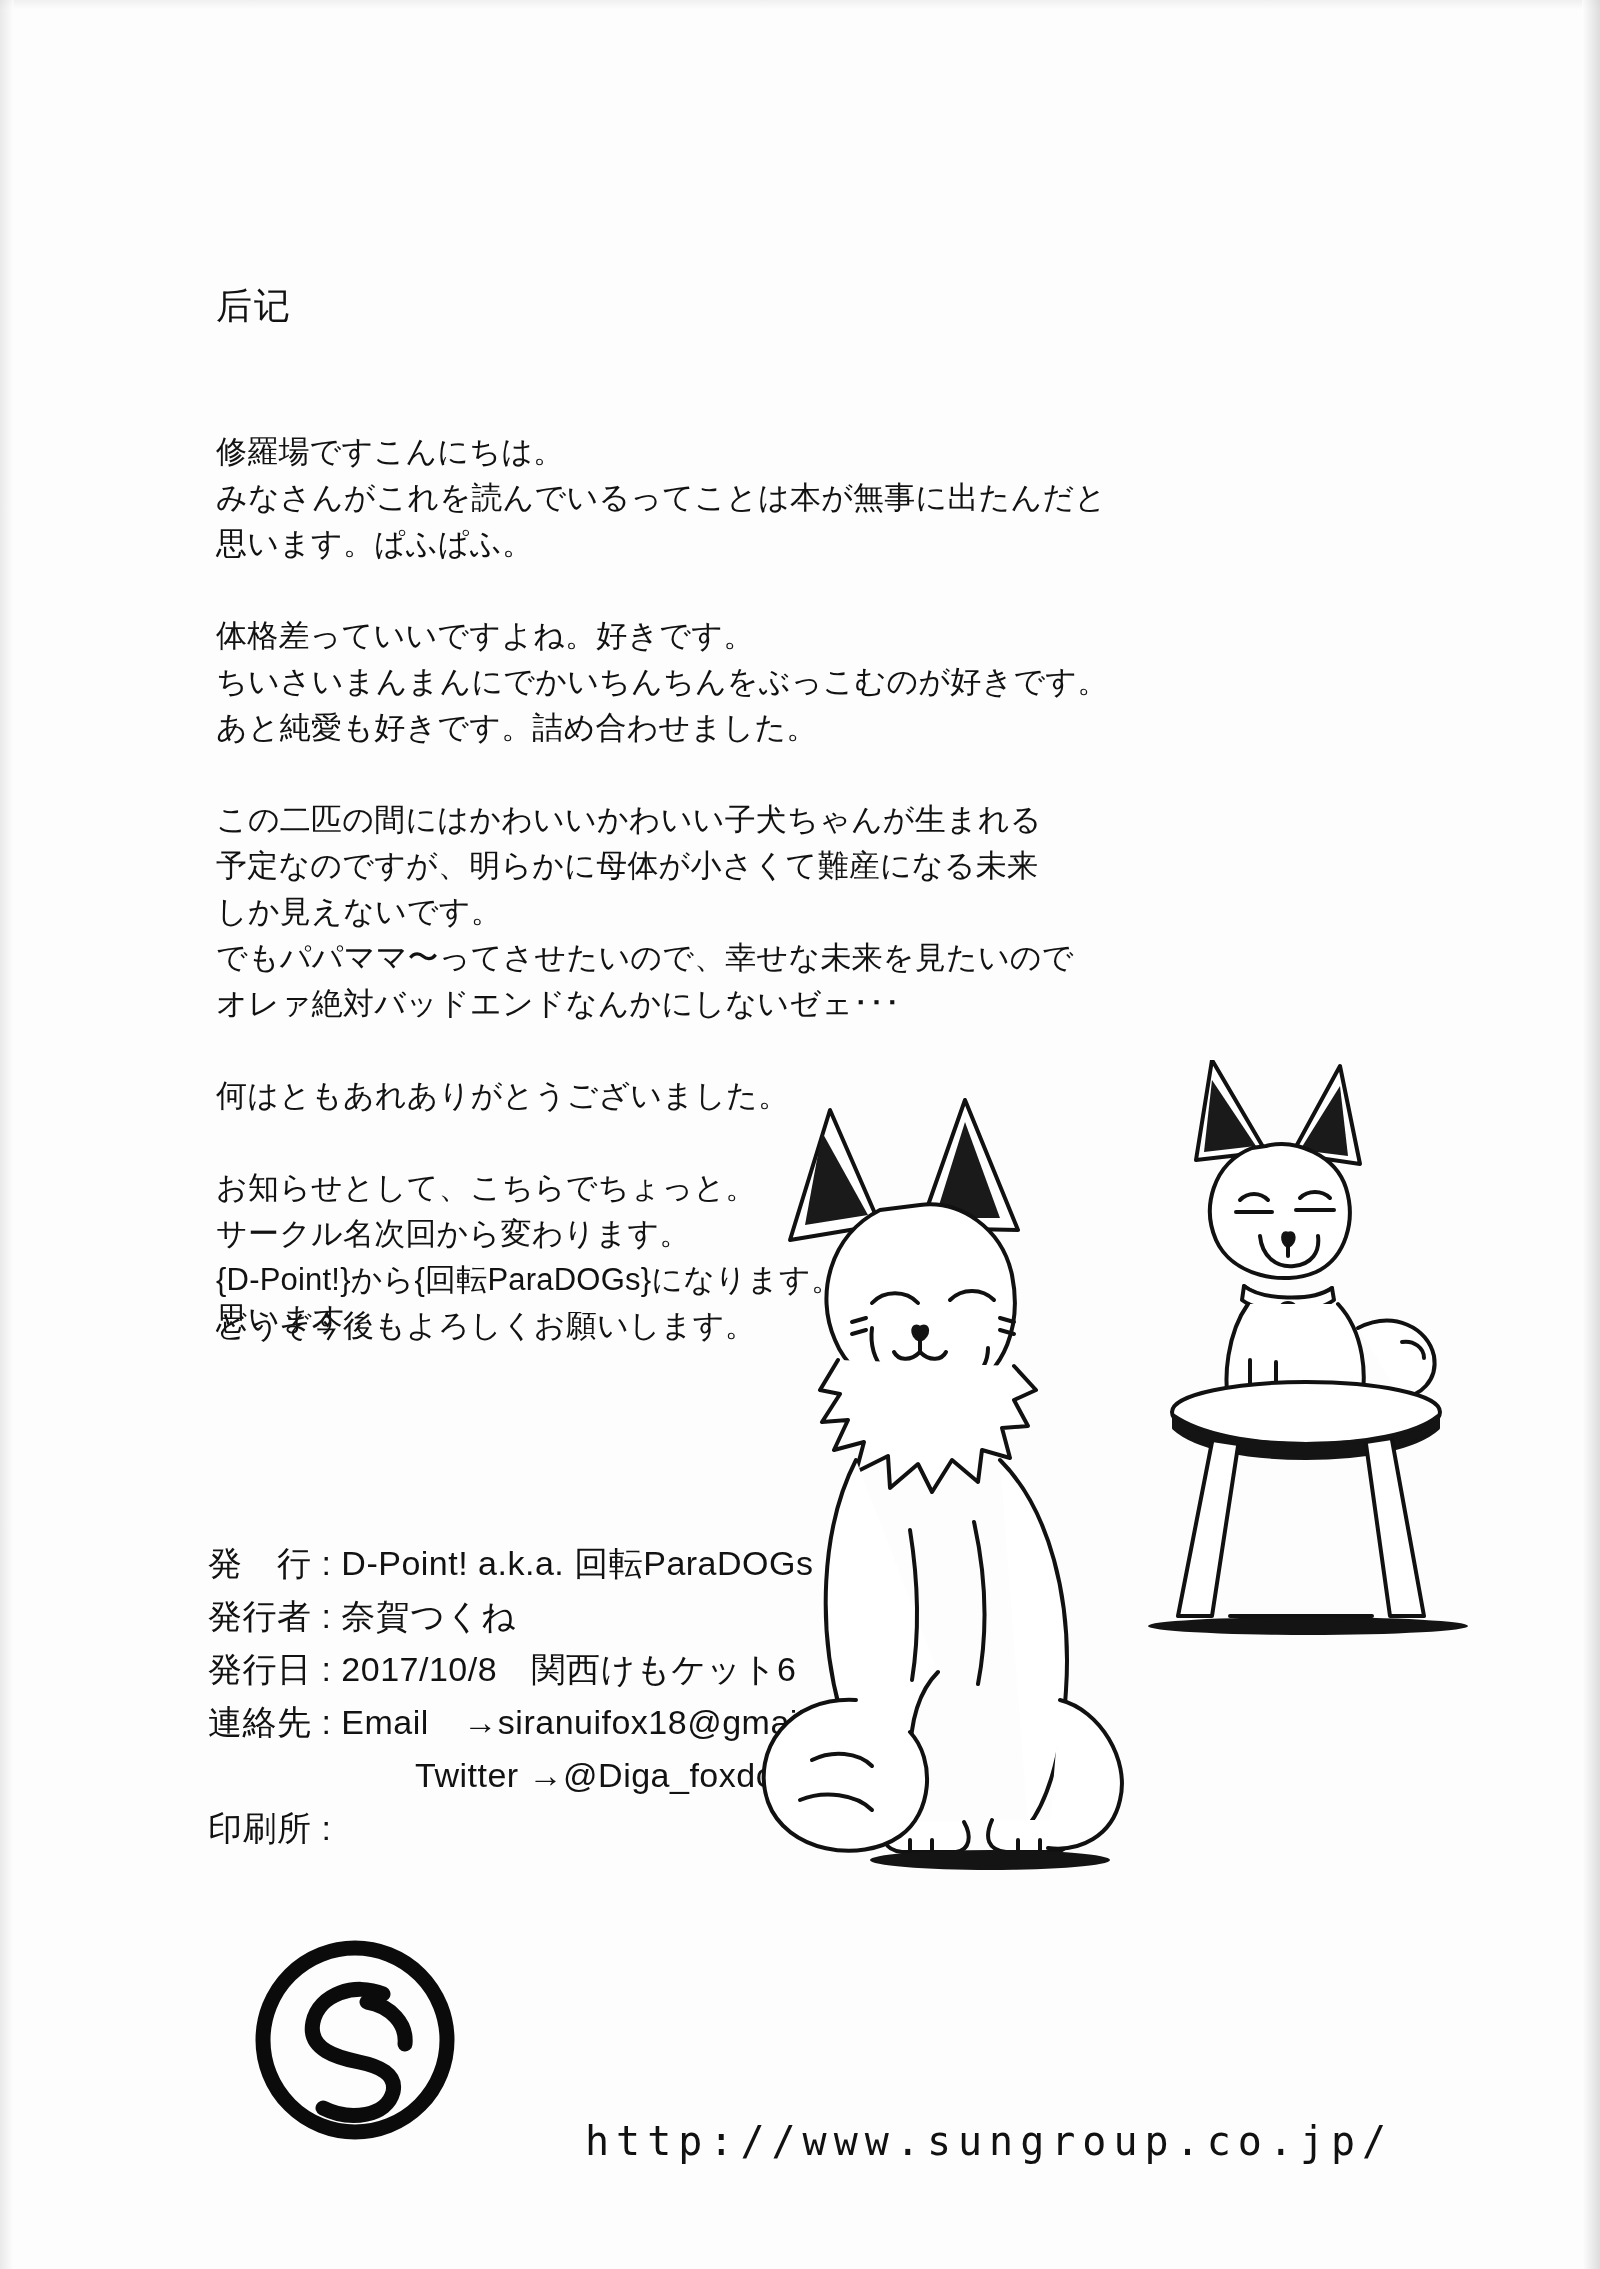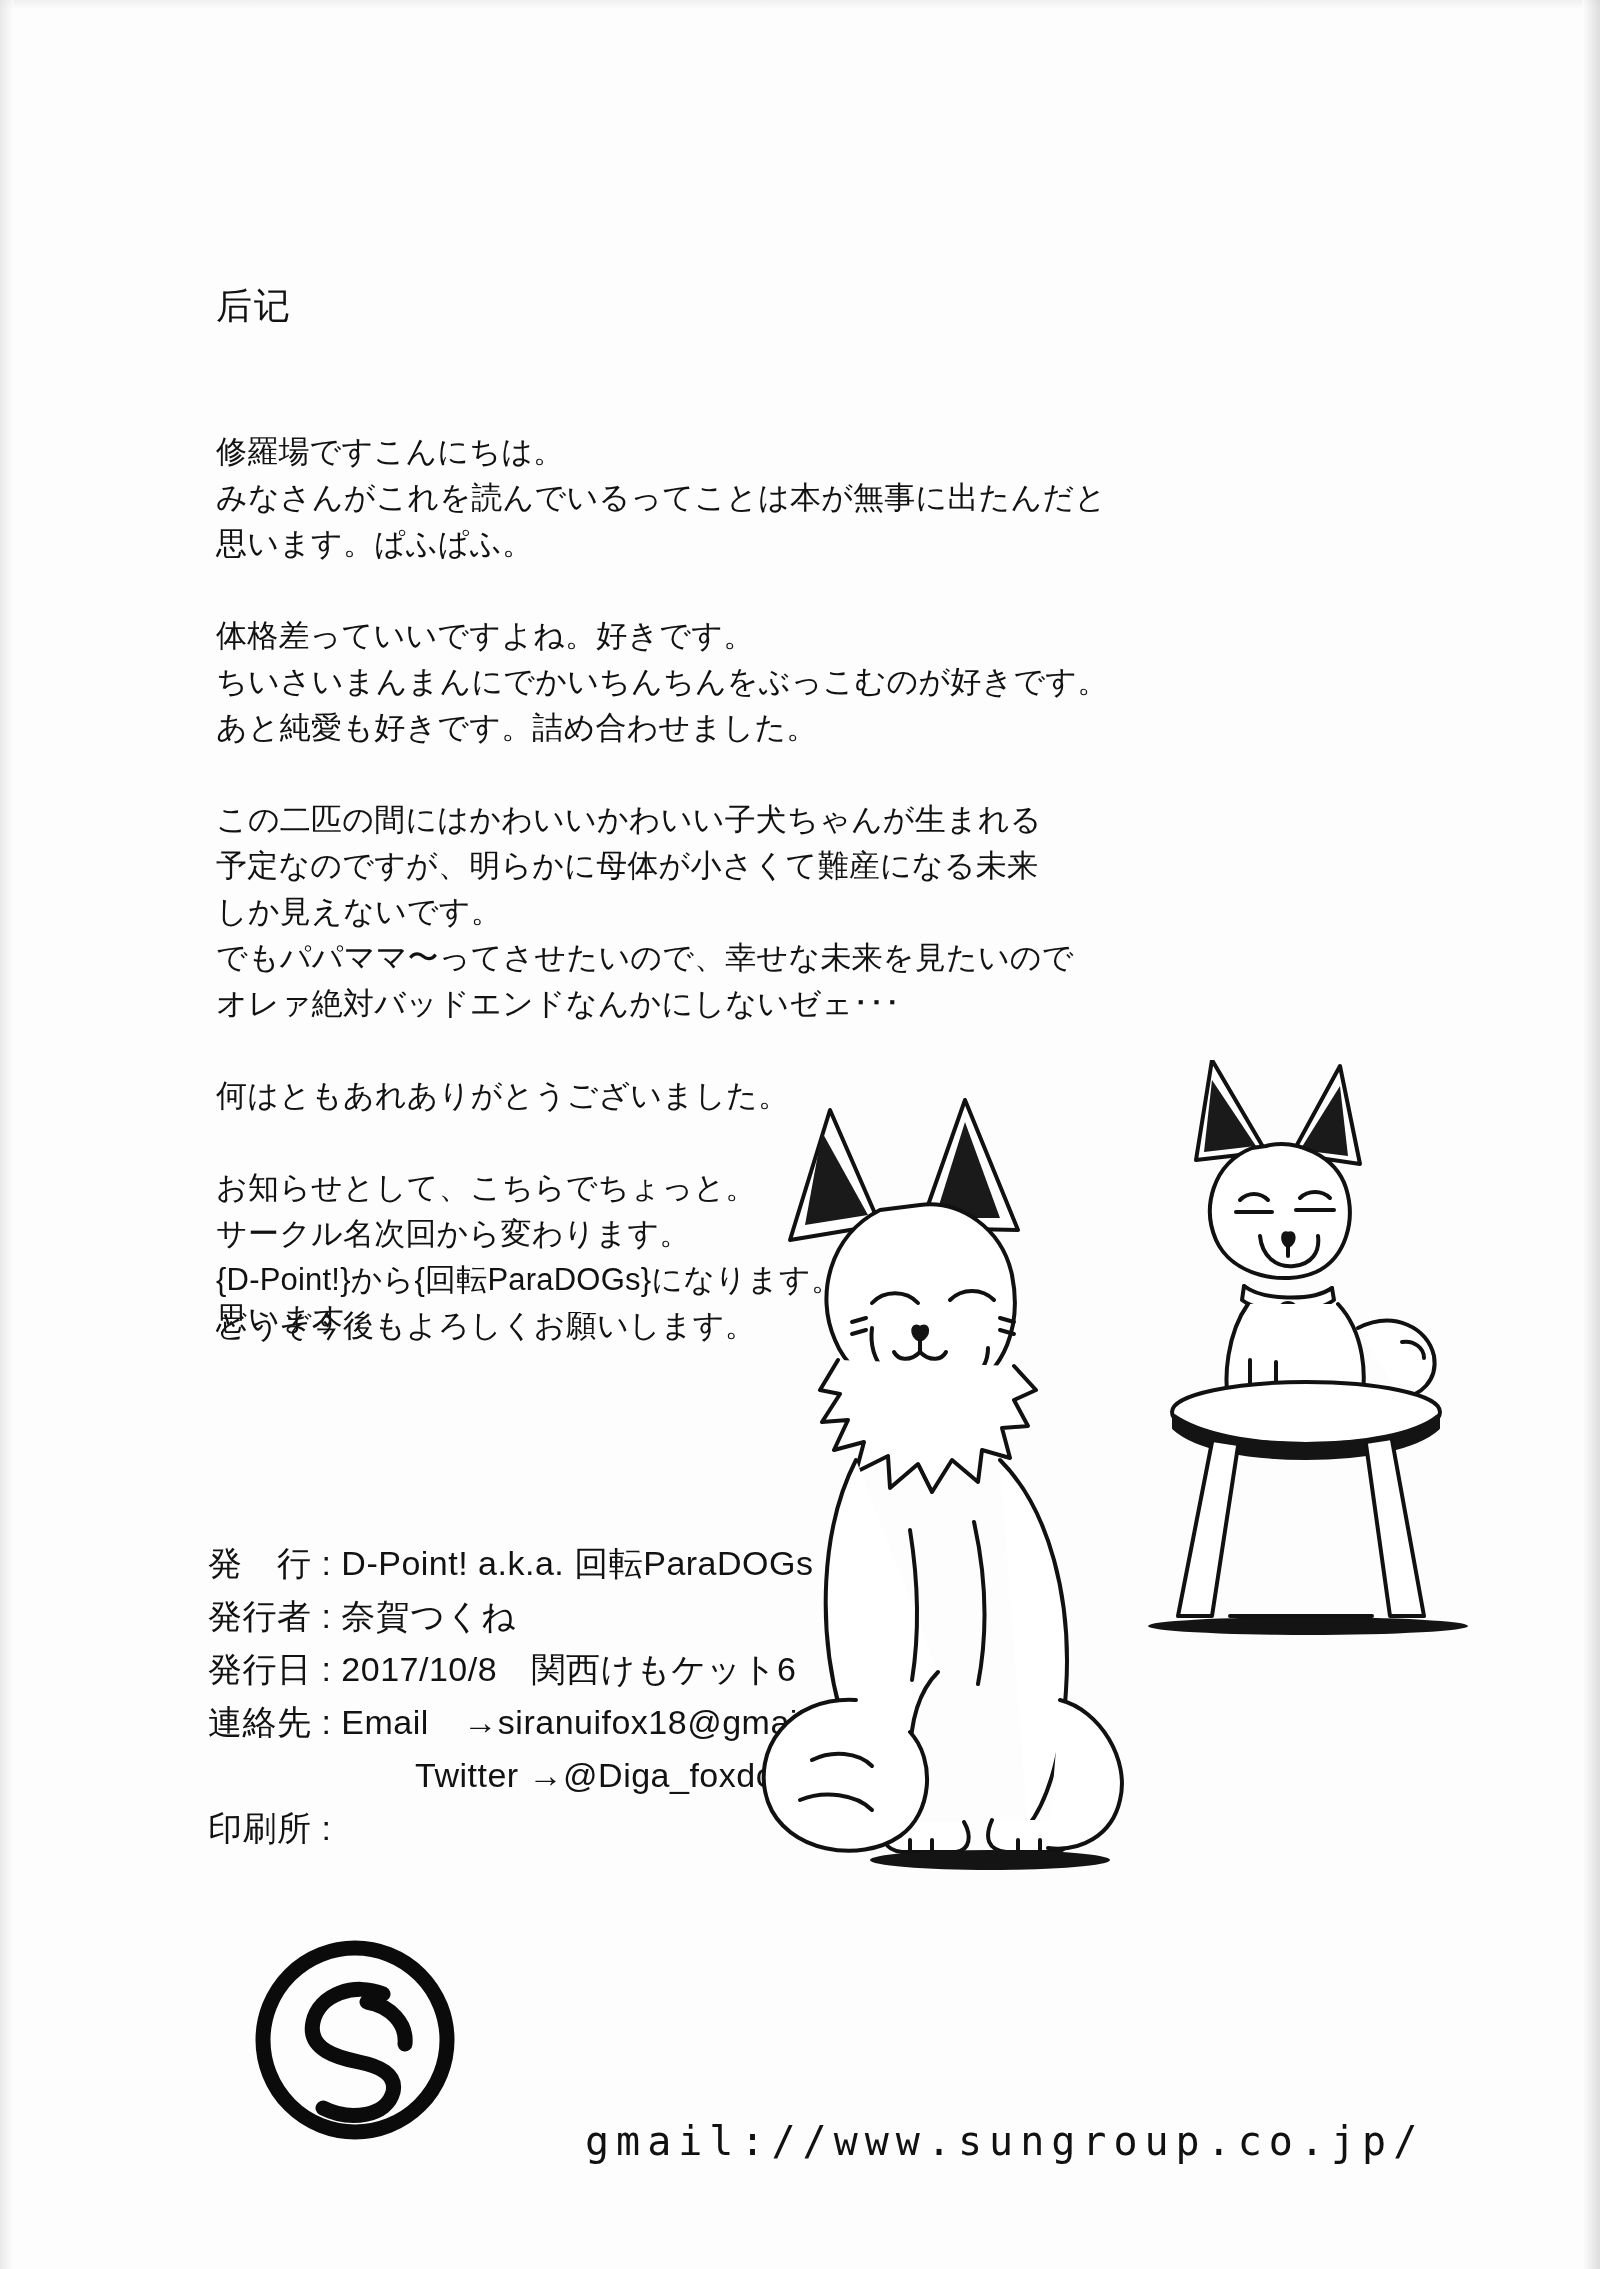--- a/index.html
+++ b/index.html
@@ -267,16 +267,16 @@
     </g>
   </svg>
 
   <div class="logo-block">
     <svg class="logo-mark" viewBox="0 0 200 200" aria-hidden="true">
       <circle cx="100" cy="100" r="92" fill="none" stroke="#0b0b0b" stroke-width="15"></circle>
       <path d="M128 54 C100 42 64 54 58 82 C52 110 84 118 104 122 C124 126 142 134 138 152
                C132 176 96 182 68 168" fill="none" stroke="#0b0b0b" stroke-width="15" stroke-linecap="round"></path>
       <path d="M112 62 C136 66 152 84 150 104" fill="none" stroke="#0b0b0b" stroke-width="15" stroke-linecap="round"></path>
     </svg>
-    <div class="logo-url">gmail://www.sungroup.co.jp/</div>
+    <div class="logo-url">http://www.sungroup.co.jp/</div>
   </div>
 
 </div>
 
 </body></html>

